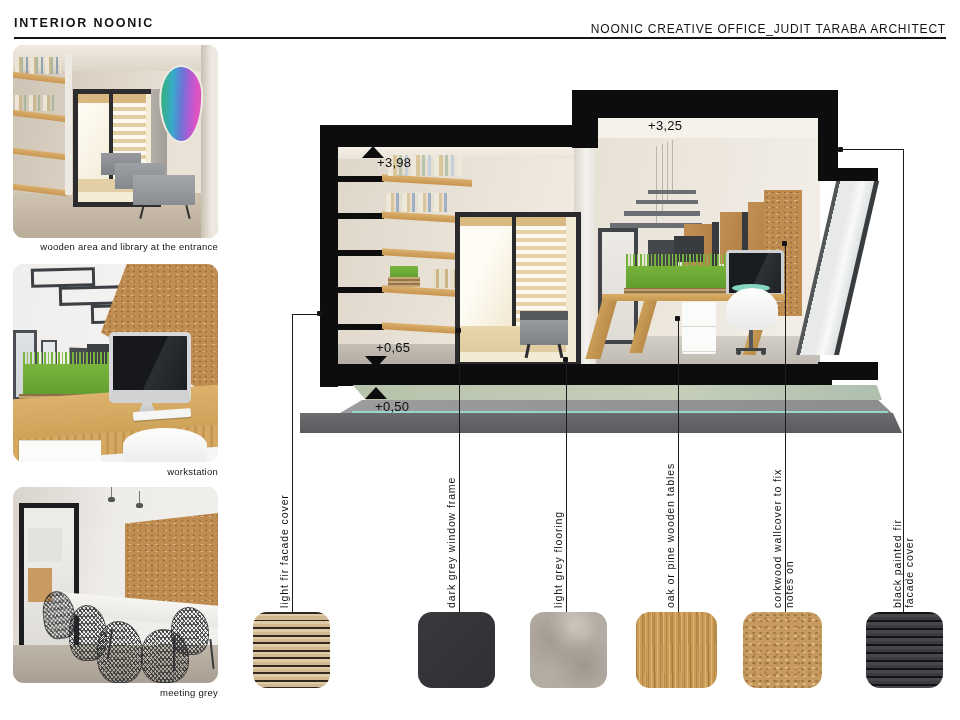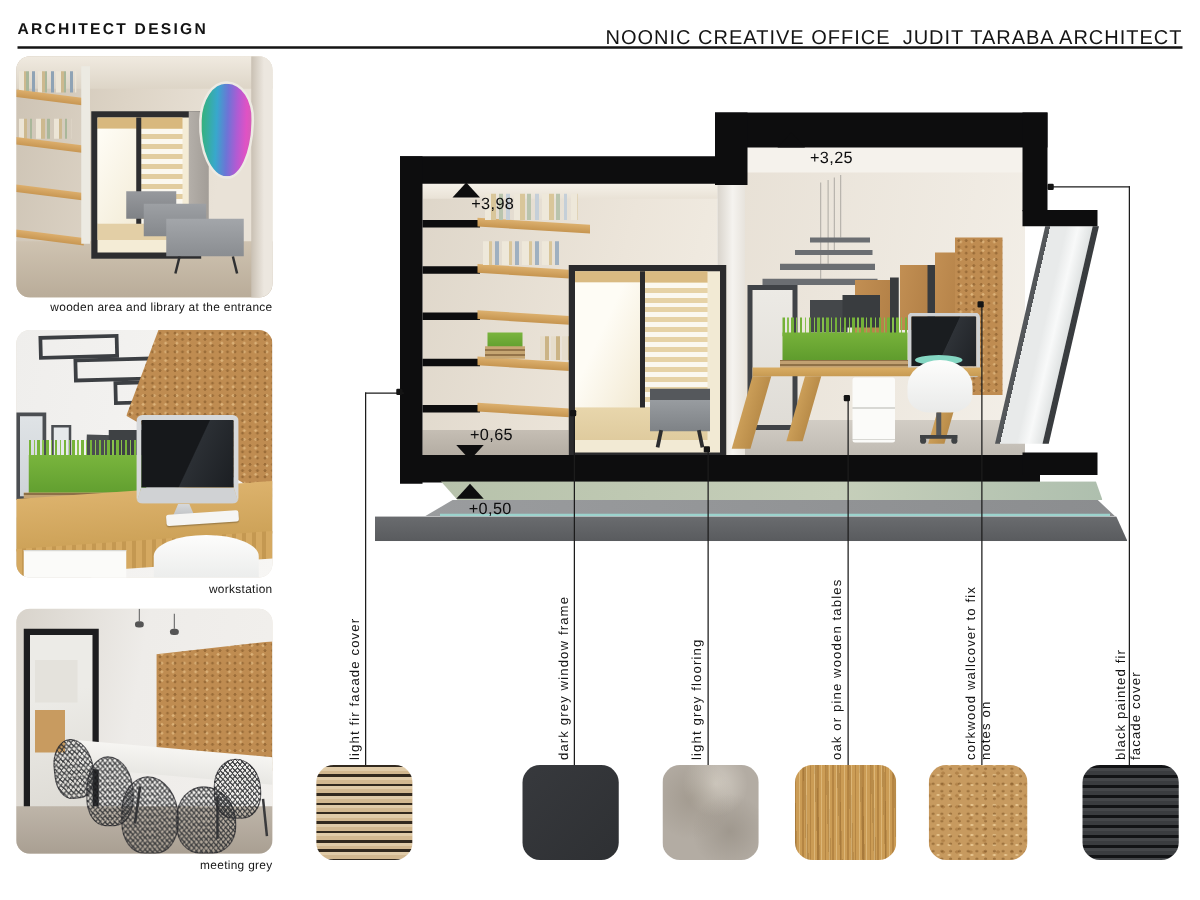--- a/index.html
+++ b/index.html
@@ -1,21 +1,21 @@
 <!DOCTYPE html>
 <html><head>
 <meta charset="utf-8">
 <style>
   html,body{margin:0;padding:0;background:#fff;}
   #board{position:relative;width:960px;height:720px;background:#fff;overflow:hidden;
          font-family:"Liberation Sans",sans-serif;color:#141414;}
   .abs{position:absolute;}
   
   #title{left:14px;top:16px;font-size:12.5px;letter-spacing:1.8px;font-weight:bold;color:#141414;}
-  #project{right:14px;top:22px;font-size:16px;letter-spacing:0.8px;color:#141414;}
+  #project{right:14px;top:22px;font-size:12px;letter-spacing:0.8px;color:#141414;}
   #rule{left:14px;top:37px;width:932px;height:2px;background:#141414;}
   
   .photo{left:13px;width:205px;border-radius:11px;overflow:hidden;background:#e8e2d8;}
   .caption{left:13px;width:205px;text-align:right;font-size:9.5px;letter-spacing:.25px;color:#141414;}
   
   .blk{background:#0d0d0e;}
   .leader{background:#1c1c1c;}
   .ldot{width:5px;height:5px;background:#141414;border-radius:1px;}
   .mtext{font-size:13px;letter-spacing:.3px;color:#0d0d0e;}
   .tri-up{width:0;height:0;border-left:11px solid transparent;border-right:11px solid transparent;border-bottom:12px solid #0d0d0e;}
@@ -46,21 +46,21 @@
   .cork-tex{background-color:#bf8c51;background-image:
     radial-gradient(rgba(100,62,20,.40) 1px,rgba(0,0,0,0) 1.4px),
     radial-gradient(rgba(255,226,172,.45) 1px,rgba(0,0,0,0) 1.3px);
     background-size:6px 5px,9px 7px;}
 </style>
 </head>
 <body>
 
 <div id="board">
 
-  <div id="title" class="abs">ARCHITECT DESIGN</div>
+  <div id="title" class="abs">INTERIOR NOONIC</div>
   <div id="project" class="abs">NOONIC CREATIVE OFFICE_JUDIT TARABA ARCHITECT</div>
   <div id="rule" class="abs"></div>
 
   <div class="abs photo" style="top:45px;height:193px;">
     <div class="abs" style="left:0;top:0;width:205px;height:193px;background:linear-gradient(100deg,#cdc3b4,#ddd4c6 40%,#e9e2d7 75%);"></div>
     <div class="abs" style="left:0;top:0;width:205px;height:26px;background:linear-gradient(#f0eae0,#ddd5c7);"></div>
     <div class="abs" style="left:0;top:148px;width:205px;height:45px;background:linear-gradient(#cfc3b1,#b9ac99);"></div>
     <div class="abs" style="left:2px;top:12px;width:46px;height:17px;background:repeating-linear-gradient(90deg,#ece5d6 0 4px,#cdb98f 4px 6px,#a9b79a 6px 8px,rgba(0,0,0,0) 8px 11px,#8fa3b5 11px 13px,rgba(0,0,0,0) 13px 15px);"></div>
     <div class="abs" style="left:2px;top:50px;width:42px;height:16px;background:repeating-linear-gradient(90deg,#ece5d6 0 4px,#cdb98f 4px 7px,rgba(0,0,0,0) 7px 9px,#a9b79a 9px 11px,rgba(0,0,0,0) 11px 14px);"></div>
     <div class="abs" style="left:0;top:30px;width:54px;height:6px;background:linear-gradient(#dcae6c,#c89753);transform:skewY(7deg);"></div>

